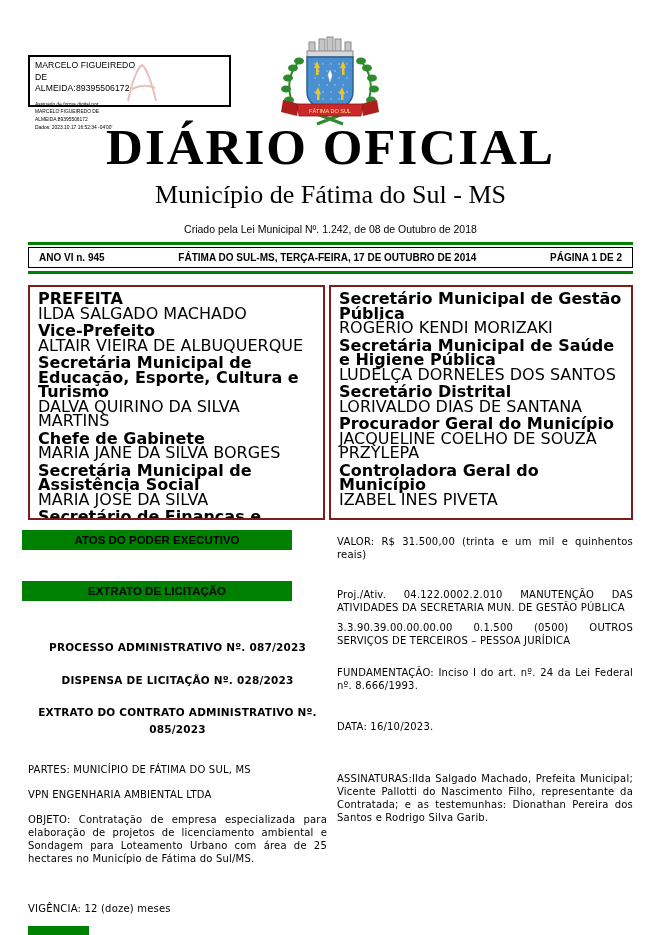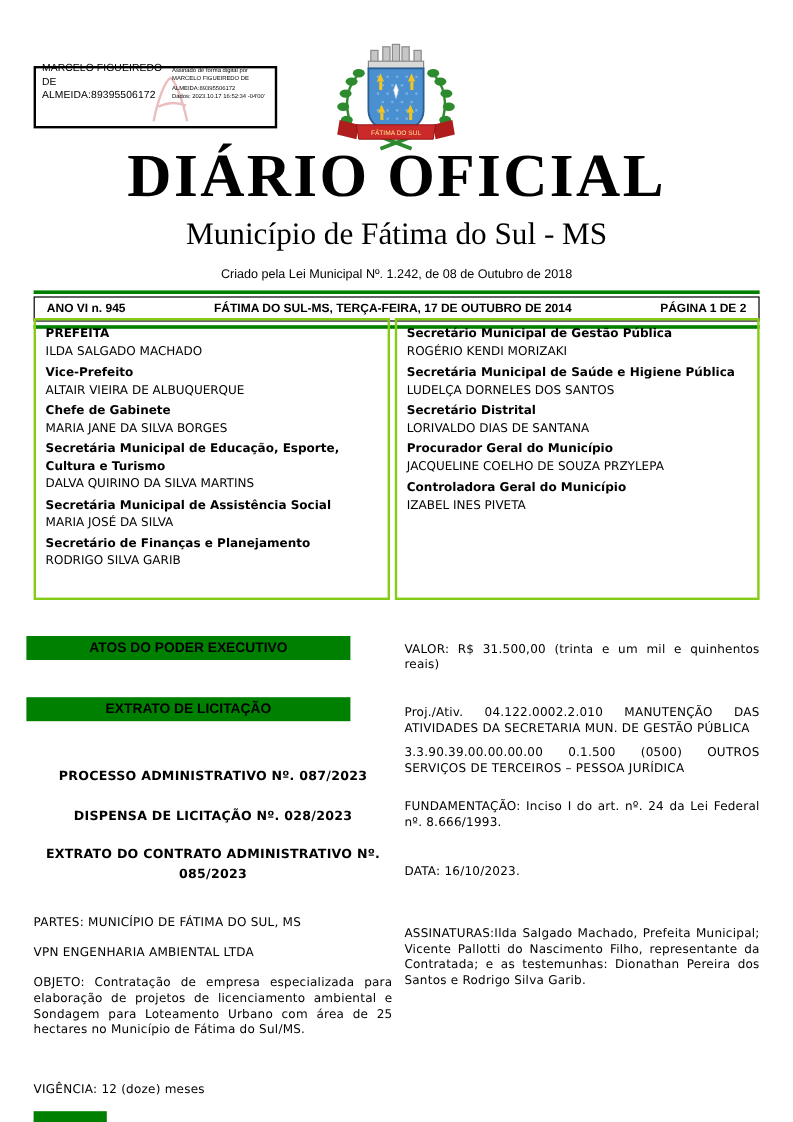--- a/index.html
+++ b/index.html
@@ -1,21 +1,21 @@
 <!DOCTYPE html>
 <html><head>
 <meta charset="utf-8">
 <style>
   html,body{margin:0;padding:0;background:#ffffff;}
   .page{position:relative;width:661px;height:935px;background:#fff;overflow:hidden;
         font-family:"Liberation Sans",sans-serif;color:#000;}
 
   
   .sig-box{position:absolute;left:28px;top:55px;width:203px;height:52px;border:2px solid #000;
-           box-sizing:border-box;display:flex;align-items:flex-end;gap:6px;padding:19px 5px;background:#fff;}
+           box-sizing:border-box;display:flex;align-items:flex-start;gap:6px;padding:3px 5px;background:#fff;flex-direction:column;}
   .sig-name{width:104px;font-size:8.6px;line-height:1.35;letter-spacing:0.1px;}
   .sig-details{width:82px;font-size:4.9px;line-height:1.55;position:relative;z-index:2;}
   .sig-flourish{position:absolute;left:92px;top:4px;z-index:1;opacity:.55;}
 
   
   .crest{position:absolute;left:273px;top:30px;width:114px;height:98px;}
 
   
   .title{position:absolute;left:0;top:118px;width:661px;text-align:center;
          font-family:"Liberation Serif",serif;font-weight:bold;font-size:51px;letter-spacing:2px;}
@@ -25,22 +25,22 @@
 
   
   .rule{position:absolute;left:28px;width:605px;height:3px;}
   .rule-top{top:242px;}
   .rule-bottom{top:271px;}
   .issue-box{position:absolute;left:28px;top:247px;width:605px;height:21px;border:1px solid #000;
              box-sizing:border-box;display:flex;justify-content:space-between;align-items:center;
              padding:0 10px;font-weight:bold;font-size:10px;}
 
   
-  .off-box{position:absolute;top:265px;height:235px;box-sizing:border-box;border:2px solid #84cc16;
-           padding:5px 8px;font-family:"DejaVu Sans",sans-serif;font-size:10px;line-height:14.5px;
+  .off-box{position:absolute;top:285px;height:235px;box-sizing:border-box;border:2px solid #7f1d1d;
+           padding:5px 8px;font-family:"DejaVu Sans",sans-serif;font-size:16px;line-height:14.5px;
            overflow:hidden;}
   .off-left{left:28px;width:297px;}
   .off-right{left:329px;width:304px;}
   .off-group + .off-group{margin-top:3px;}
   .off-title{font-weight:bold;}
 
   
   .banner{position:absolute;left:22px;width:270px;height:20px;display:flex;align-items:center;
           justify-content:center;font-weight:bold;font-size:11.5px;color:#000;
           font-family:"Liberation Sans",sans-serif;}
@@ -180,26 +180,26 @@
   <div class="off-box off-left">
     <div class="off-group">
       <div class="off-title">PREFEITA</div>
       <div class="off-name">ILDA SALGADO MACHADO</div>
     </div>
     <div class="off-group">
       <div class="off-title">Vice-Prefeito</div>
       <div class="off-name">ALTAIR VIEIRA DE ALBUQUERQUE</div>
     </div>
     <div class="off-group">
+      <div class="off-title">Secretária Municipal de Educação, Esporte, Cultura e Turismo</div>
+      <div class="off-name">DALVA QUIRINO DA SILVA MARTINS</div>
+    </div>
+    <div class="off-group">
       <div class="off-title">Chefe de Gabinete</div>
       <div class="off-name">MARIA JANE DA SILVA BORGES</div>
-    </div>
-    <div class="off-group">
-      <div class="off-title">Secretária Municipal de Educação, Esporte, Cultura e Turismo</div>
-      <div class="off-name">DALVA QUIRINO DA SILVA MARTINS</div>
     </div>
     <div class="off-group">
       <div class="off-title">Secretária Municipal de Assistência Social</div>
       <div class="off-name">MARIA JOSÉ DA SILVA</div>
     </div>
     <div class="off-group">
       <div class="off-title">Secretário de Finanças e Planejamento</div>
       <div class="off-name">RODRIGO SILVA GARIB</div>
     </div>
   </div>

